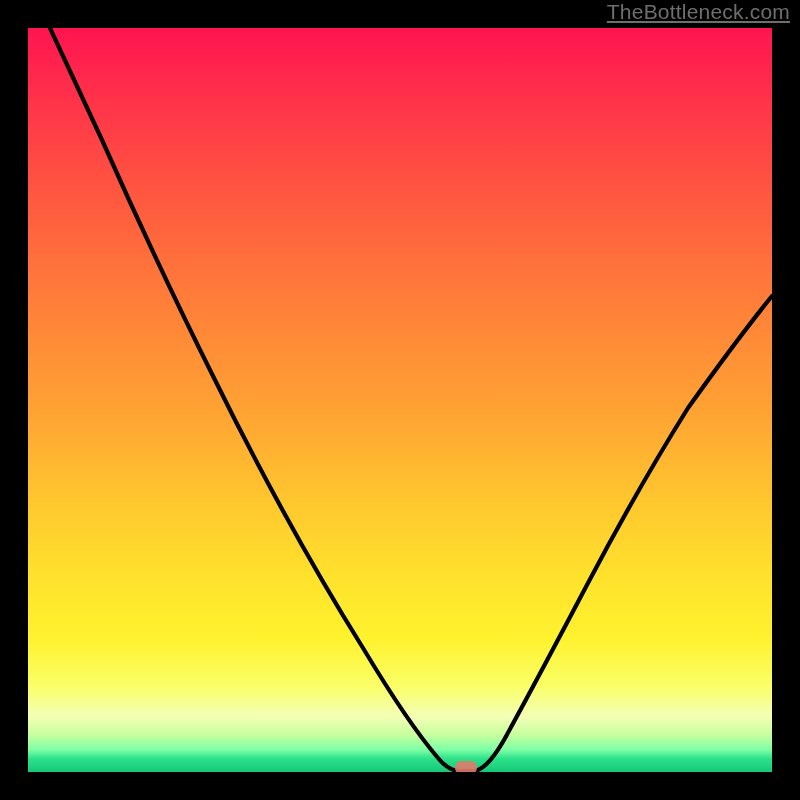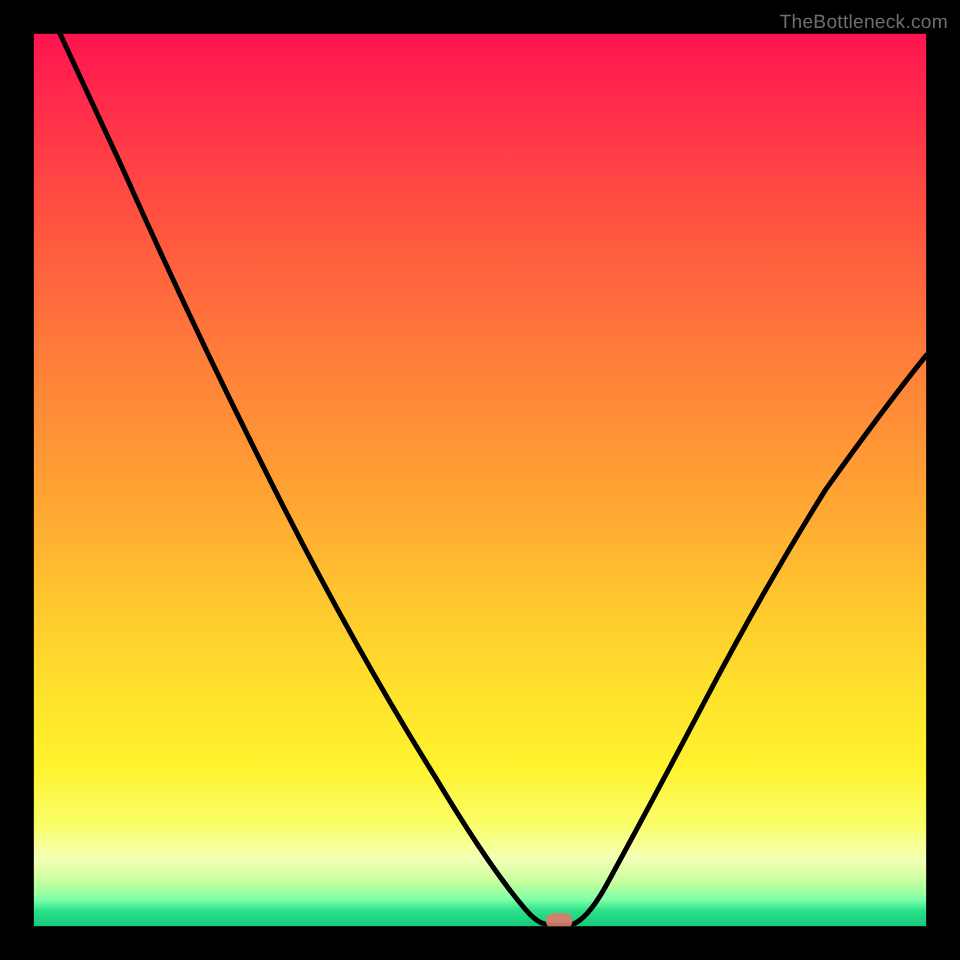--- a/index.html
+++ b/index.html
@@ -60,26 +60,27 @@
     stroke-width: 4.2;
     stroke-linecap: round;
     stroke-linejoin: round;
   }
   .marker {
     fill: #e07a6a;
     fill-opacity: 0.9;
   }
   .watermark {
     position: absolute;
-    top: 10px;
+    top: 0;
     right: 10px;
     color: #6e6e6e;
-    font-size: 16px;
+    font-size: 21px;
     letter-spacing: 0.2px;
     font-weight: 400;
+    text-decoration: underline;
   }
 </style>
 </head>
 <body>
 
 <div class="frame">
 
   <div class="plot-area">
     <div class="gradient"></div>
 

